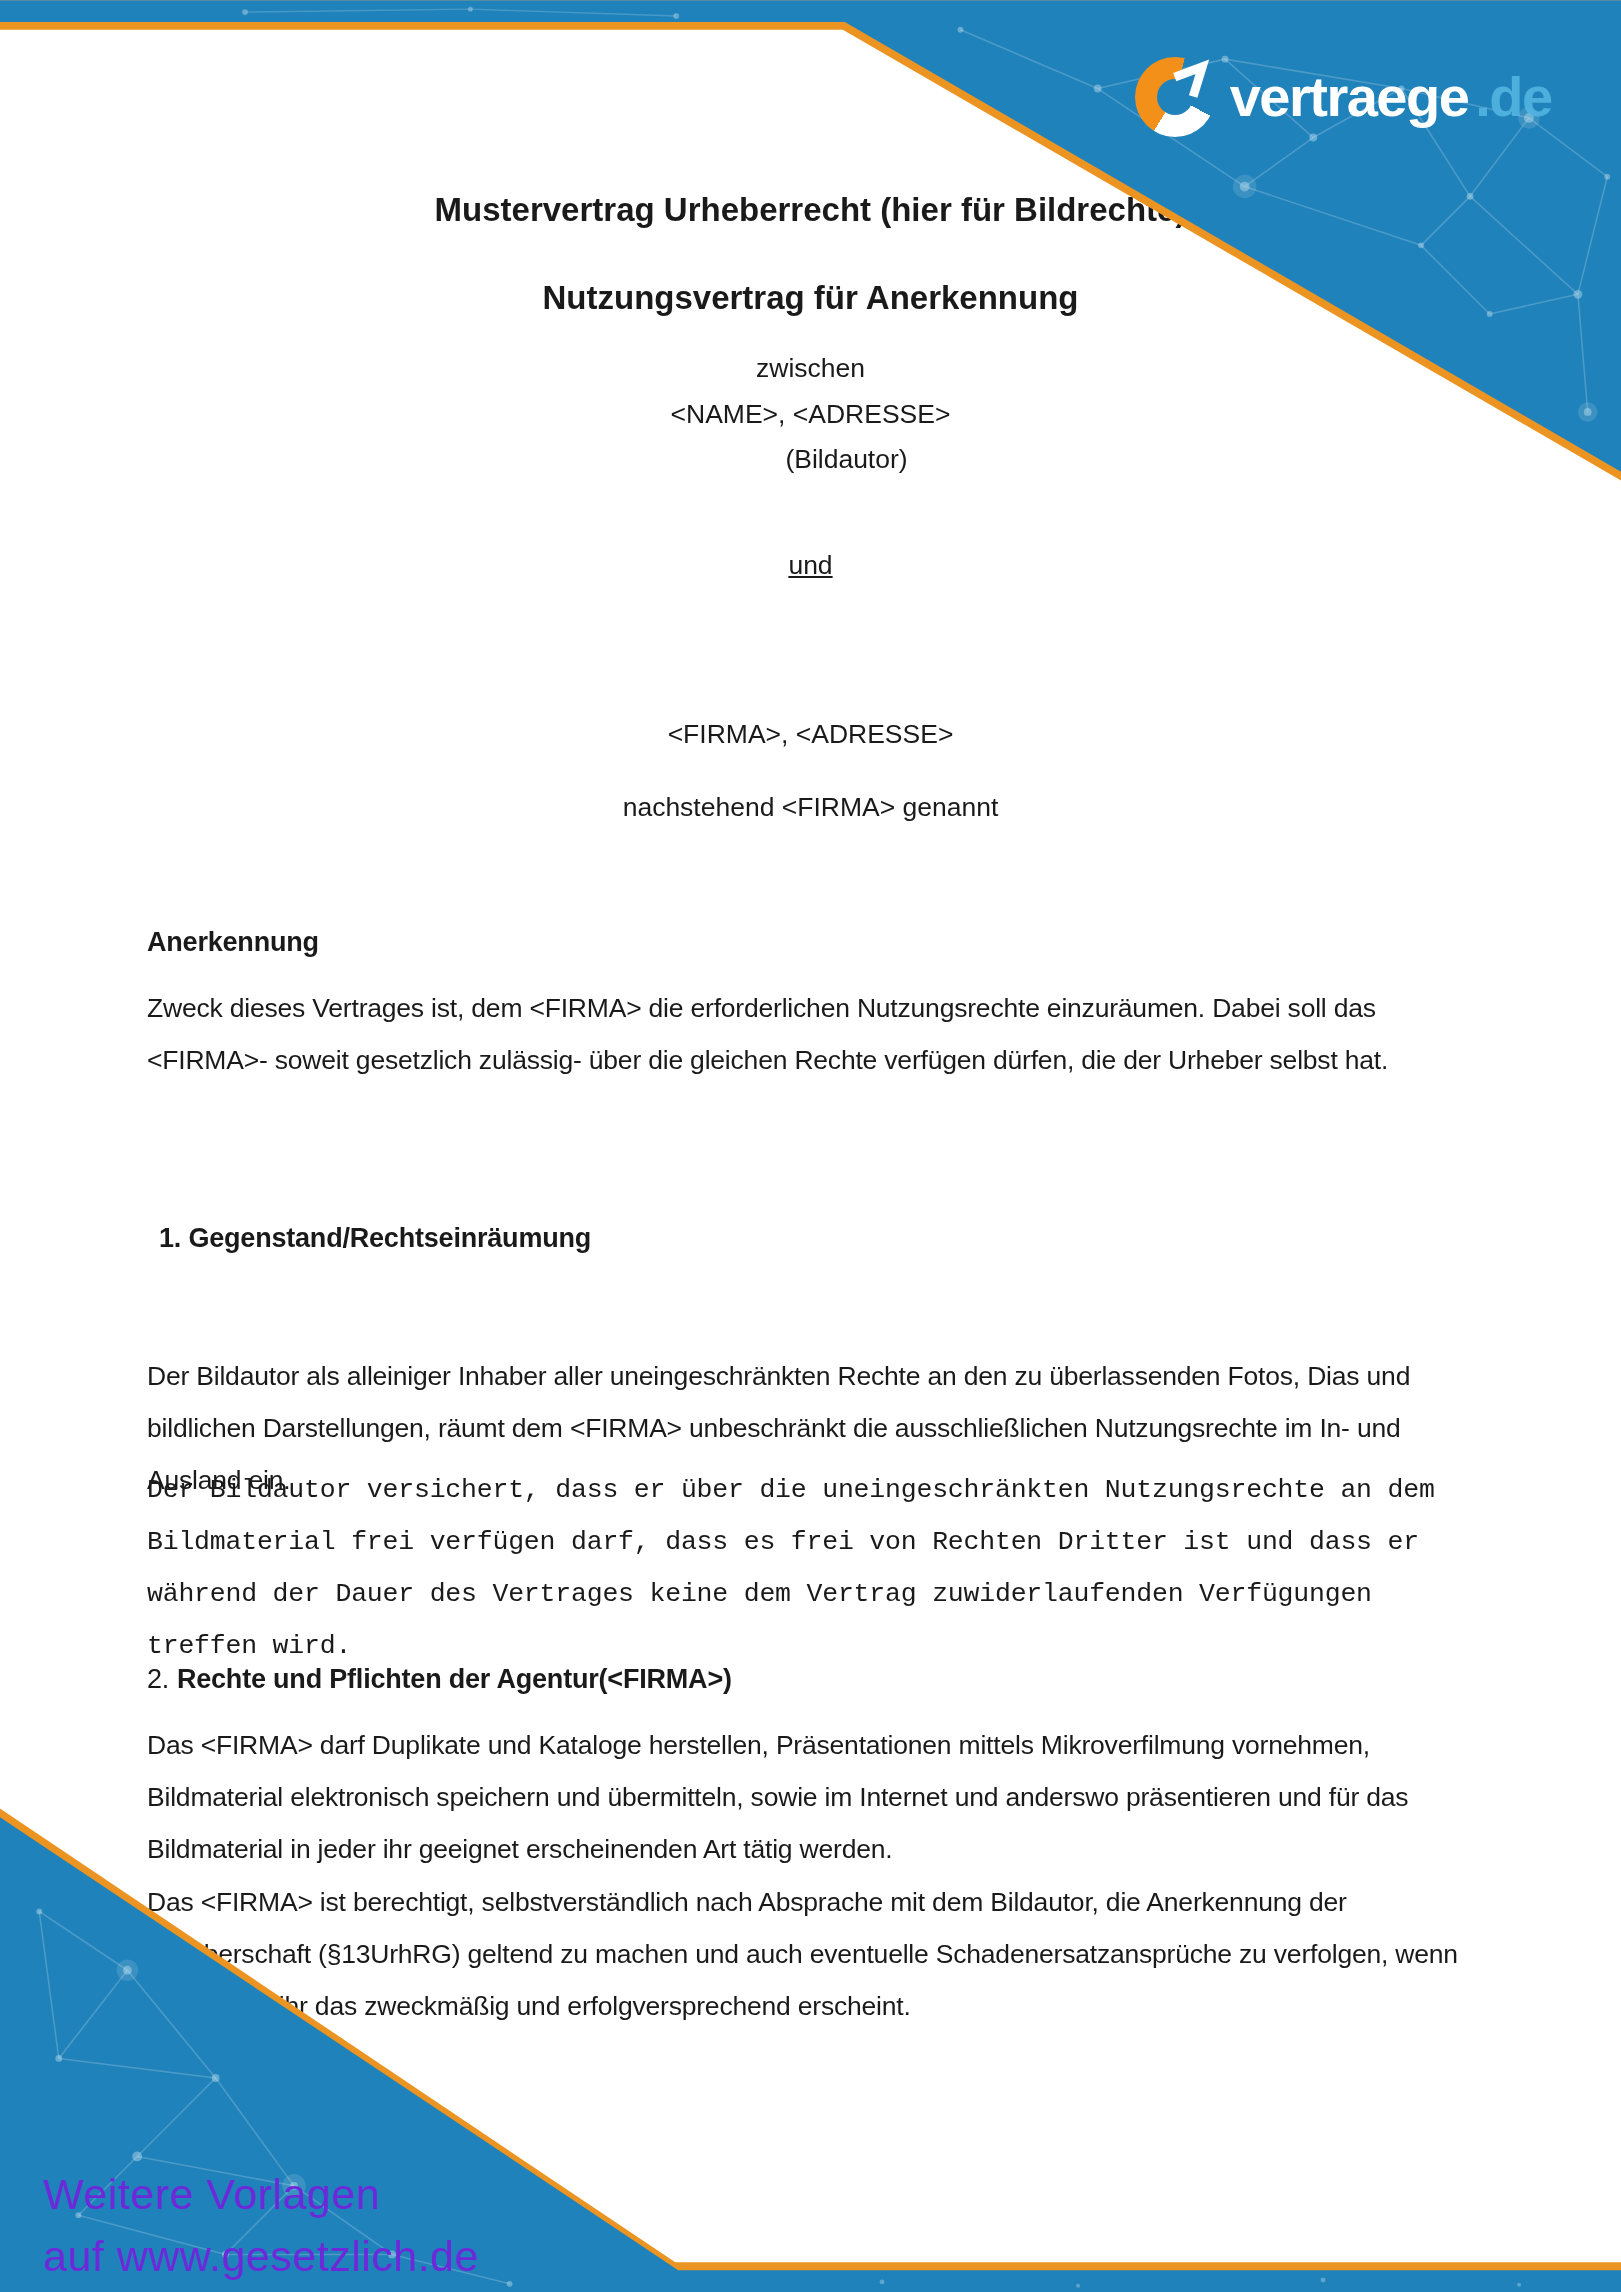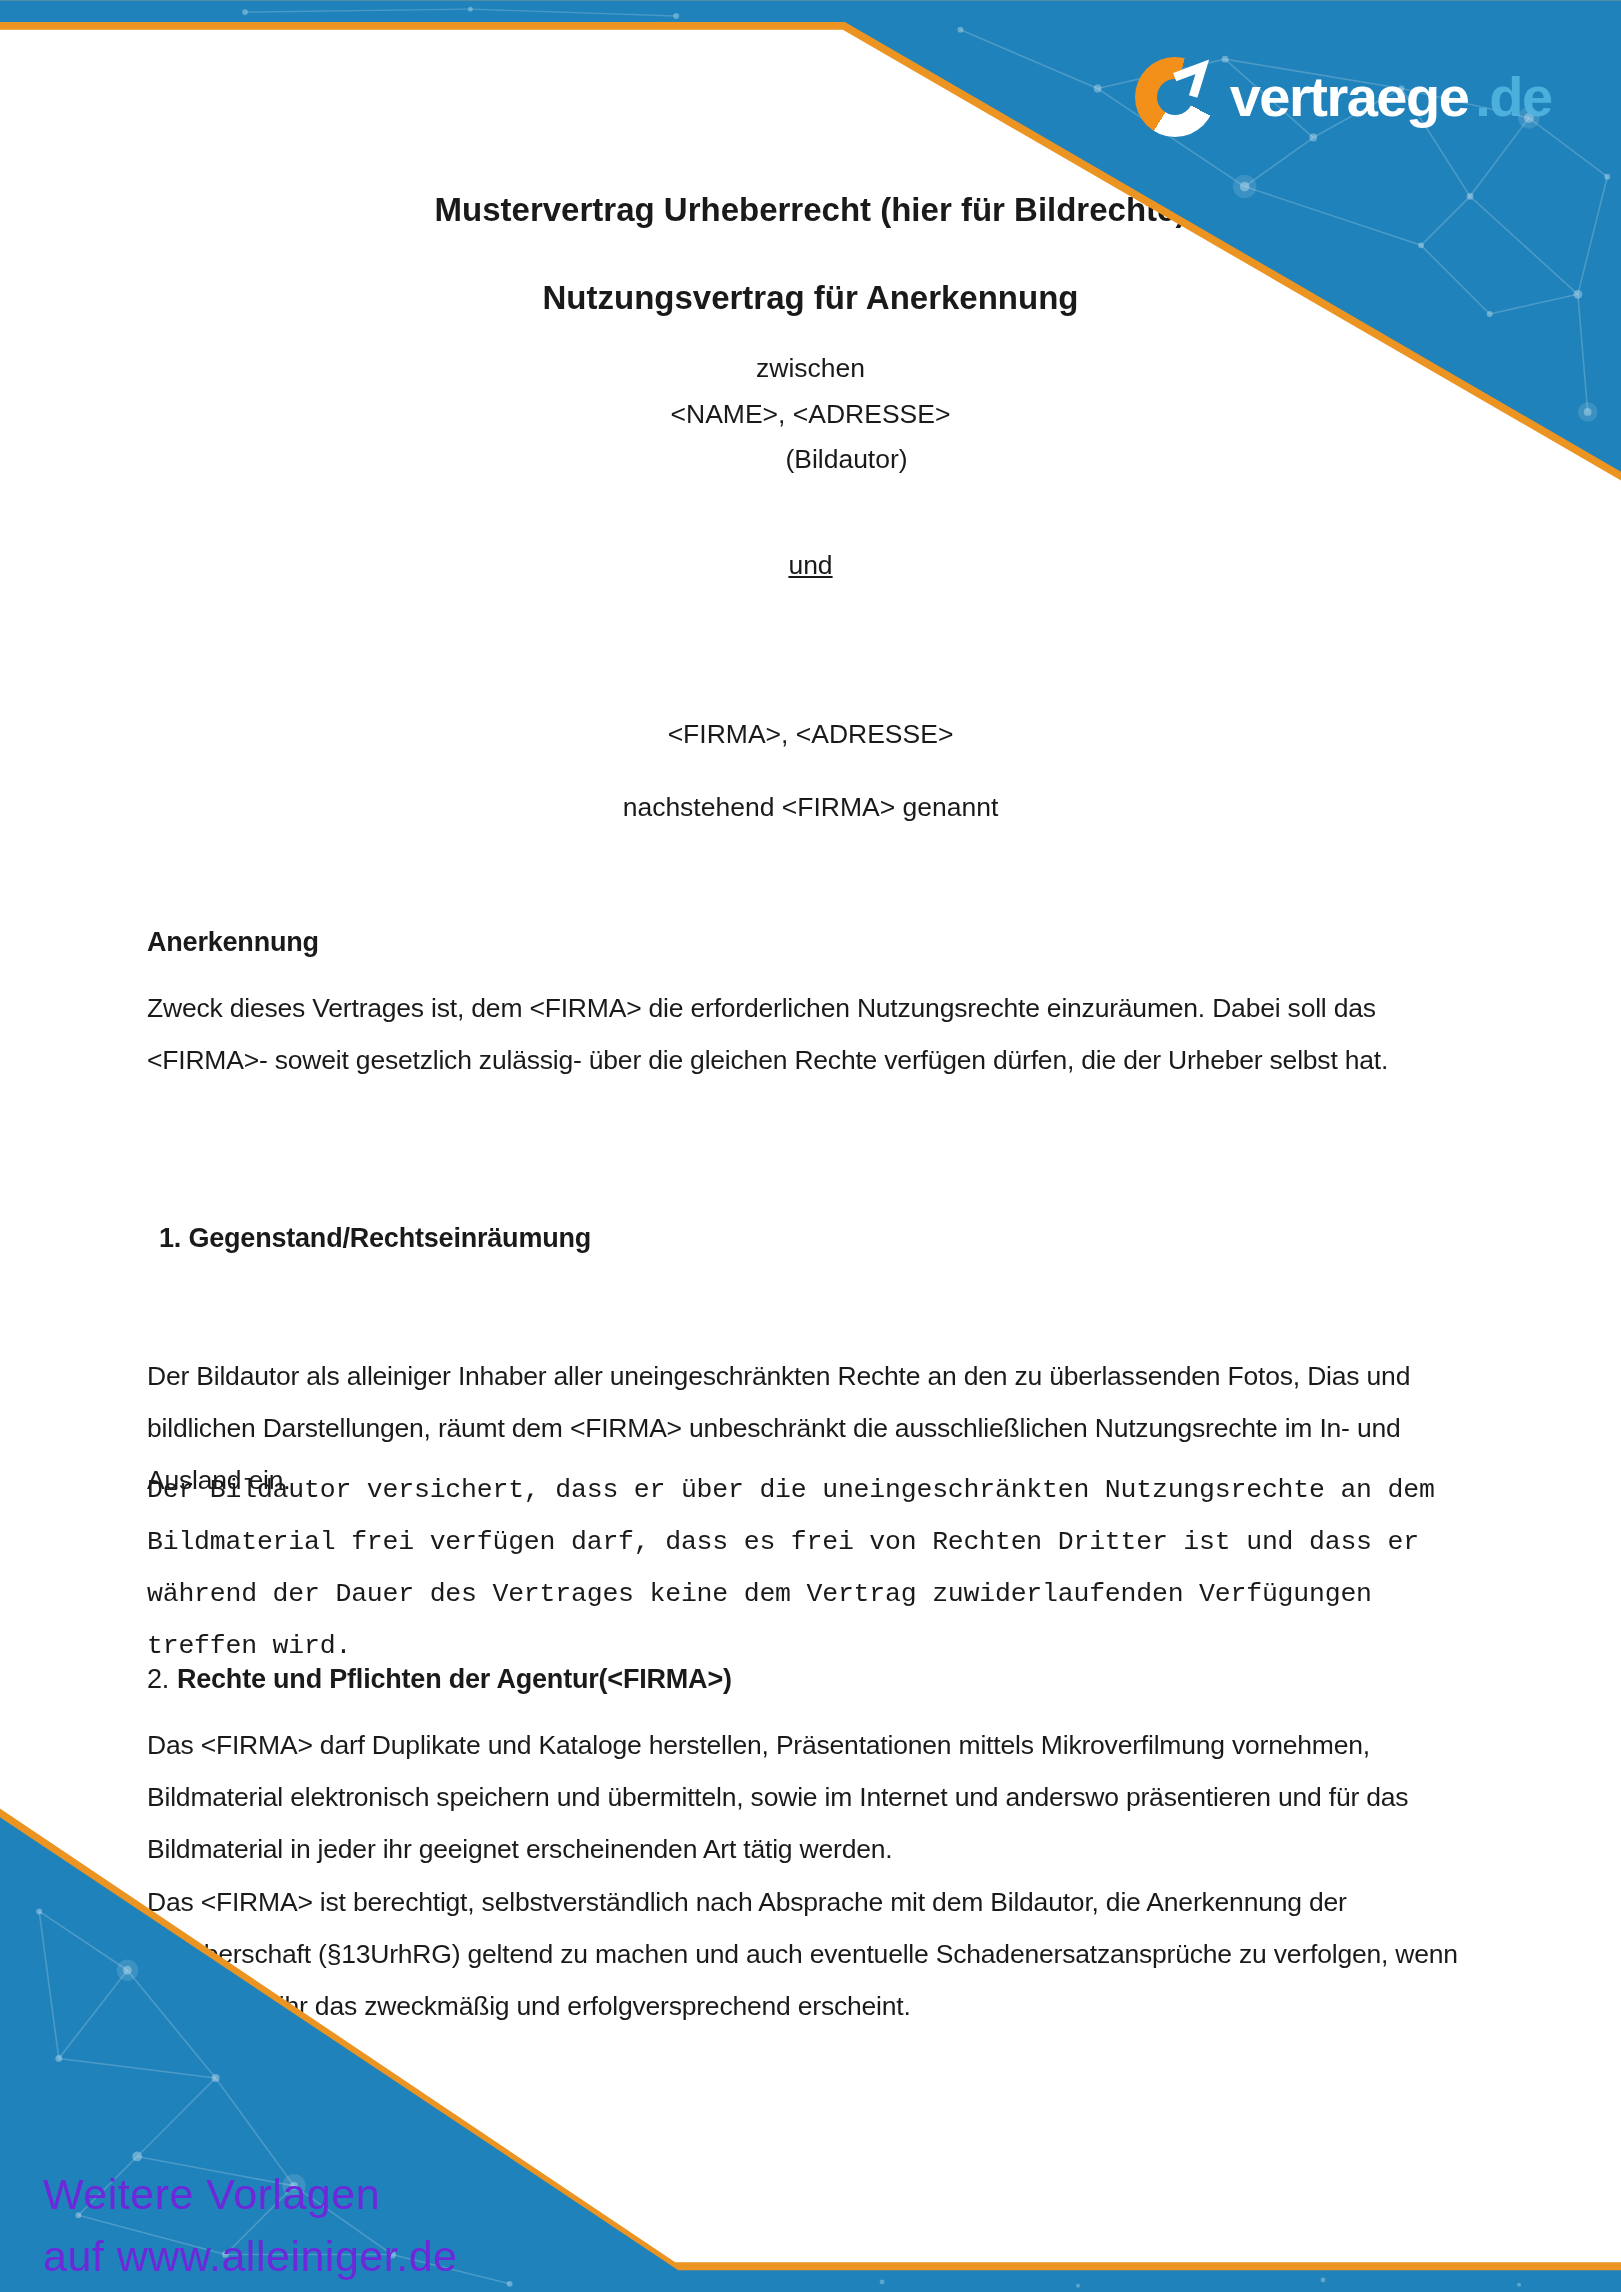--- a/index.html
+++ b/index.html
@@ -177,17 +177,17 @@
       <div class="logo-hole"></div>
       <svg class="logo-chev" viewBox="0 0 46 46">
         <path d="M8 17 L32 8 L24 34" fill="none" stroke="#ffffff" stroke-width="9" stroke-linecap="square" stroke-linejoin="miter"></path>
       </svg>
     </div>
     <div class="logo-word"><span>vertraege</span><span class="logo-tld">.de</span></div>
   </div>
 
   <div class="footer">
     <div>Weitere Vorlagen</div>
-    <div>auf www.alleiniger.de</div>
+    <div>auf www.gesetzlich.de</div>
   </div>
 
 </div>
 
 
 </body></html>

